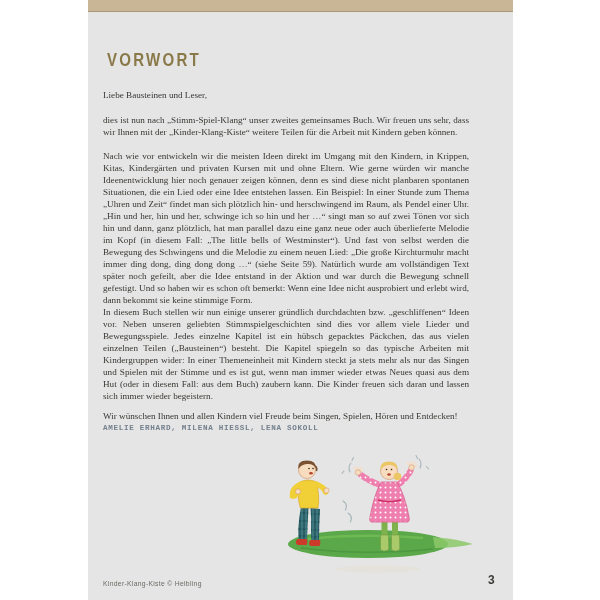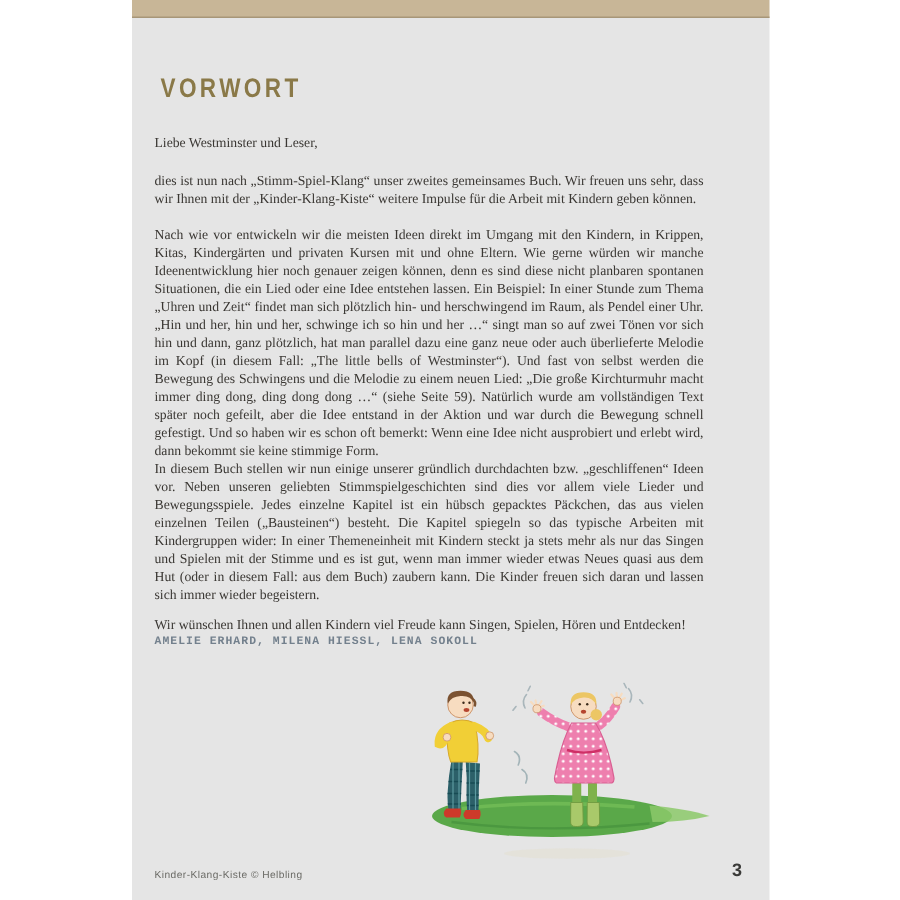--- a/index.html
+++ b/index.html
@@ -58,25 +58,25 @@
 </head>
 <body>
 
 <div class="band"></div>
 
 <div class="page">
 
   <h1 class="title">VORWORT</h1>
 
   <div class="text-col">
-    <p class="greeting">Liebe Westminster und Leser,</p>
-    <p class="para-intro">dies ist nun nach „Stimm-Spiel-Klang“ unser zweites gemeinsames Buch. Wir freuen uns sehr, dass wir Ihnen mit der „Kinder-Klang-Kiste“ weitere Impulse für die Arbeit mit Kindern geben können.</p>
+    <p class="greeting">Liebe Bausteinen und Leser,</p>
+    <p class="para-intro">dies ist nun nach „Stimm-Spiel-Klang“ unser zweites gemeinsames Buch. Wir freuen uns sehr, dass wir Ihnen mit der „Kinder-Klang-Kiste“ weitere Teilen für die Arbeit mit Kindern geben können.</p>
     <p class="para-main">Nach wie vor entwickeln wir die meisten Ideen direkt im Umgang mit den Kindern, in Krippen, Kitas, Kindergärten und privaten Kursen mit und ohne Eltern. Wie gerne würden wir manche Ideenentwicklung hier noch genauer zeigen können, denn es sind diese nicht planbaren spontanen Situationen, die ein Lied oder eine Idee entstehen lassen. Ein Beispiel: In einer Stunde zum Thema „Uhren und Zeit“ findet man sich plötzlich hin- und herschwingend im Raum, als Pendel einer Uhr. „Hin und her, hin und her, schwinge ich so hin und her …“ singt man so auf zwei Tönen vor sich hin und dann, ganz plötzlich, hat man parallel dazu eine ganz neue oder auch überlieferte Melodie im Kopf (in diesem Fall: „The little bells of Westminster“). Und fast von selbst werden die Bewegung des Schwingens und die Melodie zu einem neuen Lied: „Die große Kirchturmuhr macht immer ding dong, ding dong dong …“ (siehe Seite 59). Natürlich wurde am vollständigen Text später noch gefeilt, aber die Idee entstand in der Aktion und war durch die Bewegung schnell gefestigt. Und so haben wir es schon oft bemerkt: Wenn eine Idee nicht ausprobiert und erlebt wird, dann bekommt sie keine stimmige Form.</p>
     <p class="para-book">In diesem Buch stellen wir nun einige unserer gründlich durchdachten bzw. „geschliffenen“ Ideen vor. Neben unseren geliebten Stimmspielgeschichten sind dies vor allem viele Lieder und Bewegungsspiele. Jedes einzelne Kapitel ist ein hübsch gepacktes Päckchen, das aus vielen einzelnen Teilen („Bausteinen“) besteht. Die Kapitel spiegeln so das typische Arbeiten mit Kindergruppen wider: In einer Themeneinheit mit Kindern steckt ja stets mehr als nur das Singen und Spielen mit der Stimme und es ist gut, wenn man immer wieder etwas Neues quasi aus dem Hut (oder in diesem Fall: aus dem Buch) zaubern kann. Die Kinder freuen sich daran und lassen sich immer wieder begeistern.</p>
-    <p class="closing">Wir wünschen Ihnen und allen Kindern viel Freude kann Singen, Spielen, Hören und Entdecken!</p>
+    <p class="closing">Wir wünschen Ihnen und allen Kindern viel Freude beim Singen, Spielen, Hören und Entdecken!</p>
     <p class="authors">AMELIE ERHARD, MILENA HIESSL, LENA SOKOLL</p>
   </div>
 
   <div class="illustration">
     <svg viewBox="0 0 200 125" width="200" height="125" xmlns="http://www.w3.org/2000/svg">
       <defs>
         <pattern id="dots" width="5" height="5" patternUnits="userSpaceOnUse">
           <rect width="5" height="5" fill="#ee7fae"></rect>
           <circle cx="2.5" cy="2.5" r="1" fill="#ffffff"></circle>
         </pattern>

